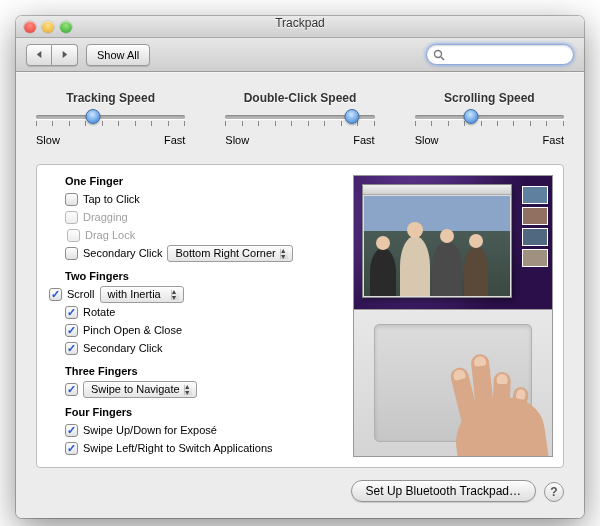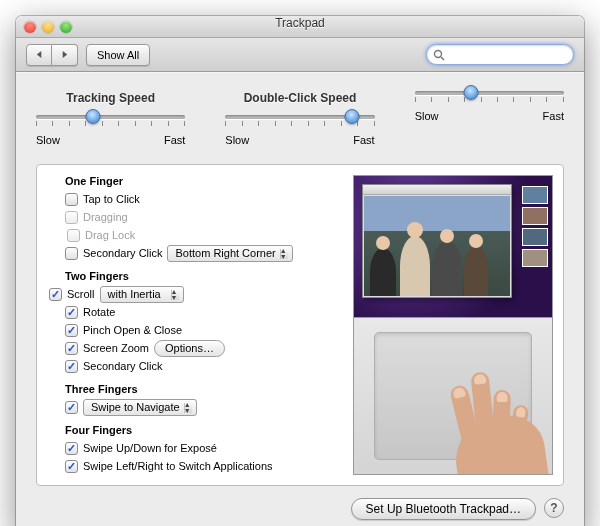--- a/index.html
+++ b/index.html
@@ -70,21 +70,21 @@
 .trackpad-demo{flex:1.1;background:linear-gradient(#e8e8e8,#d4d4d4);border:1px solid #999;border-top:none;position:relative;overflow:hidden}
 .pad-surface{position:absolute;left:20px;right:20px;top:14px;bottom:14px;background:linear-gradient(#dcdcdc,#c6c6c6);border-radius:5px;border:1px solid #b0b0b0;box-shadow:inset 0 2px 4px rgba(0,0,0,.12)}
 .hand{position:absolute;right:6px;bottom:-28px;width:120px;height:120px}
 .palm{position:absolute;right:0;bottom:0;width:90px;height:85px;background:#d8a888;border-radius:50% 40% 10% 10%;transform:rotate(-8deg)}
 .finger{position:absolute;background:#d8a888;border-radius:10px 10px 4px 4px}
 .f1{width:18px;height:62px;right:72px;bottom:55px;transform:rotate(-14deg)}
 .f2{width:18px;height:72px;right:54px;bottom:58px;transform:rotate(-6deg)}
 .f3{width:17px;height:54px;right:36px;bottom:58px;transform:rotate(2deg)}
 .f4{width:15px;height:42px;right:20px;bottom:55px;transform:rotate(10deg)}
 .nail{position:absolute;top:2px;left:3px;right:3px;height:10px;background:#eecab0;border-radius:6px 6px 3px 3px}
-.footer{display:flex;justify-content:flex-end;align-items:flex-start;gap:8px;margin-top:12px}
+.footer{display:flex;justify-content:flex-end;align-items:flex-end;gap:8px;margin-top:12px}
 .big-btn{height:22px;background:linear-gradient(#fdfdfd,#dedede);border:1px solid #949494;border-radius:11px;padding:0 14px;font-size:12px;display:inline-flex;align-items:center;box-shadow:0 1px 0 #fff inset,0 1px 1px rgba(0,0,0,.15)}
 .help{width:20px;height:20px;border-radius:50%;background:linear-gradient(#fdfdfd,#dedede);border:1px solid #949494;display:flex;align-items:center;justify-content:center;font-size:12px;font-weight:bold;color:#555;box-shadow:0 1px 0 #fff inset}
 svg.tri{width:9px;height:9px}
 </style>
 </head>
 <body>
 
 <div class="window">
 
   <div class="titlebar">
@@ -163,20 +163,21 @@
               <i class="tick"></i>
             </div>
           <div class="thumb" style="left:85%"></div>
         </div>
         <div class="minmax">
             <span>Slow</span>
             <span>Fast</span>
           </div>
       </div>
       <div class="slider-col">
+        <div class="slider-label">Scrolling Speed</div>
         <div class="slider">
           <div class="track"></div>
           <div class="ticks">
               <i class="tick"></i>
               <i class="tick"></i>
               <i class="tick"></i>
               <i class="tick"></i>
               <i class="tick"></i>
               <i class="tick"></i>
               <i class="tick"></i>
@@ -227,25 +228,20 @@
               <span class="arrows">▲<br>▼</span>
             </span>
         </div>
         <div class="row">
           <span class="cb checked"></span>
           <span class="lbl">Rotate</span>
         </div>
         <div class="row">
           <span class="cb checked"></span>
           <span class="lbl">Pinch Open &amp; Close</span>
-        </div>
-        <div class="row">
-          <span class="cb checked"></span>
-          <span class="lbl">Screen Zoom</span>
-          <span class="pushbtn">Options…</span>
         </div>
         <div class="row">
           <span class="cb checked"></span>
           <span class="lbl">Secondary Click</span>
         </div>
 
         <div class="section-h">Three Fingers</div>
         <div class="row">
           <span class="cb checked"></span>
           <span class="popup" style="min-width:108px">

